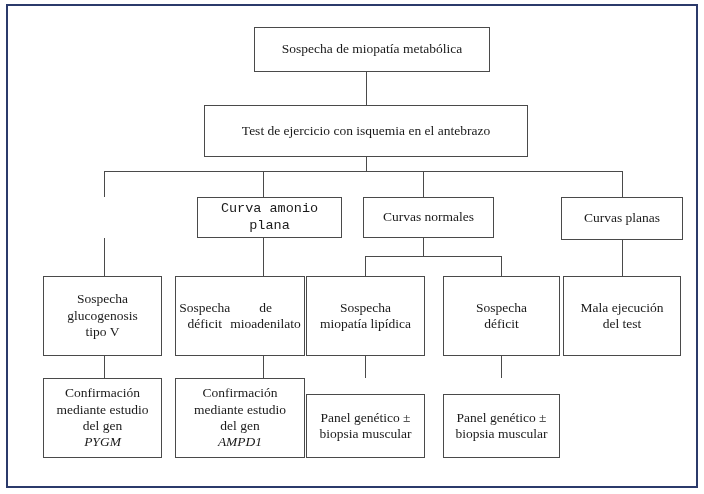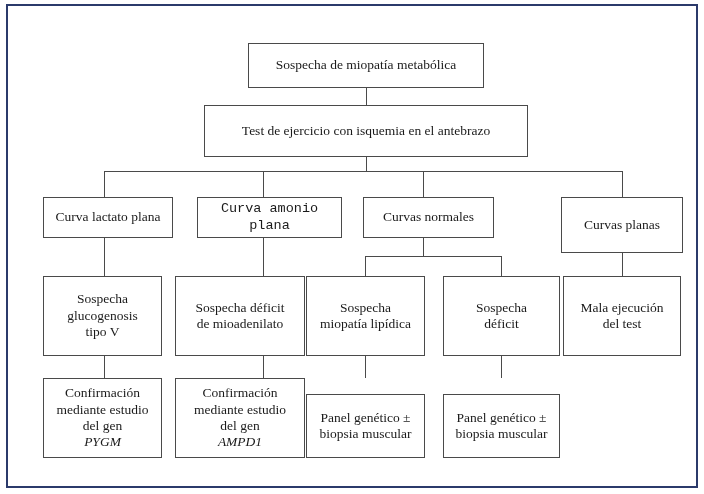--- a/index.html
+++ b/index.html
@@ -85,51 +85,48 @@
     <div class="line vline" style="left:415px; top:232px; height:18px;"></div>
     <div class="line hline" style="left:357px; top:250px; width:137px;"></div>
     <div class="line vline" style="left:357px; top:250px; height:20px;"></div>
     <div class="line vline" style="left:493px; top:250px; height:20px;"></div>
 
     <div class="line vline" style="left:96px; top:350px; height:22px;"></div>
     <div class="line vline" style="left:255px; top:350px; height:22px;"></div>
     <div class="line vline" style="left:357px; top:350px; height:22px;"></div>
     <div class="line vline" style="left:493px; top:350px; height:22px;"></div>
 
-    <div class="node" style="left:240px; top:21px; width:236px; height:45px;margin-top:16px;">
+    <div class="node" style="left:246px; top:21px; width:236px; height:45px;">
       <span>Sospecha de miopatía metabólica</span>
     </div>
 
     <div class="node" style="left:196px; top:99px; width:324px; height:52px;">
       <span>Test de ejercicio con isquemia en el antebrazo</span>
     </div>
 
-    <div class="node" style="left:35px; top:191px; width:130px; height:41px;">
-      <span>Curva lactato plana</span>
-    </div>
 
     <div class="node" style="left:189px; top:191px; width:145px; height:41px;font-family:Liberation Mono, monospace;">
       <span>Curva amonio plana</span>
     </div>
 
     <div class="node" style="left:355px; top:191px; width:131px; height:41px;">
       <span>Curvas normales</span>
     </div>
 
-    <div class="node" style="left:553px; top:191px; width:122px; height:56px;">
+    <div class="node" style="left:553px; top:191px; width:122px; height:43px;">
       <span>Curvas planas</span>
     </div>
 
     <div class="node" style="left:35px; top:270px; width:119px; height:80px; flex-direction:column;">
       <span>Sospecha</span>
       <span>glucogenosis</span>
       <span>tipo V</span>
     </div>
 
-    <div class="node" style="left:167px; top:270px; width:130px; height:80px; flex-direction:column;">
+    <div class="node" style="left:167px; top:270px; width:130px; height:80px; ">
       <span>Sospecha déficit</span>
       <span>de mioadenilato</span>
     </div>
 
     <div class="node" style="left:298px; top:270px; width:119px; height:80px; flex-direction:column;">
       <span>Sospecha</span>
       <span>miopatía lipídica</span>
     </div>
 
     <div class="node" style="left:435px; top:270px; width:117px; height:80px; flex-direction:column;">

